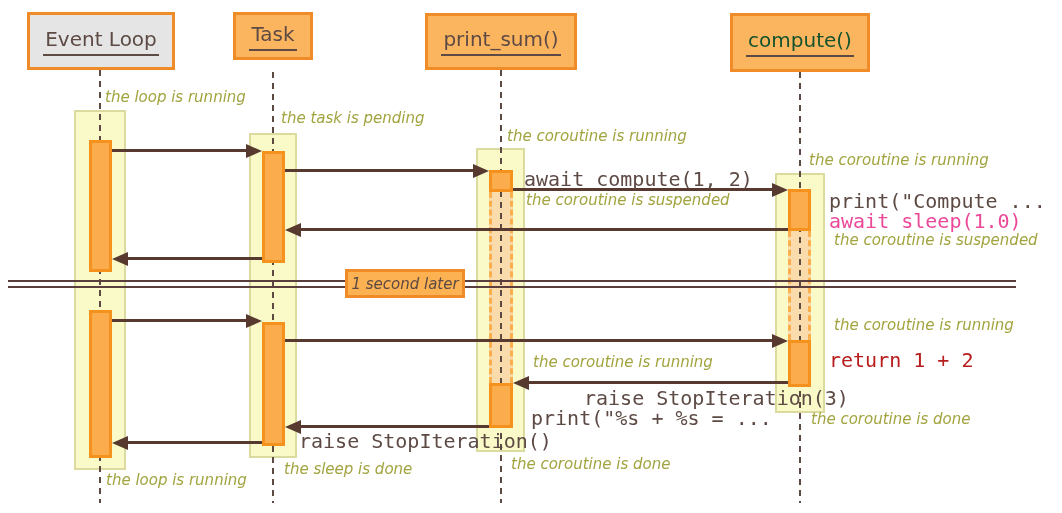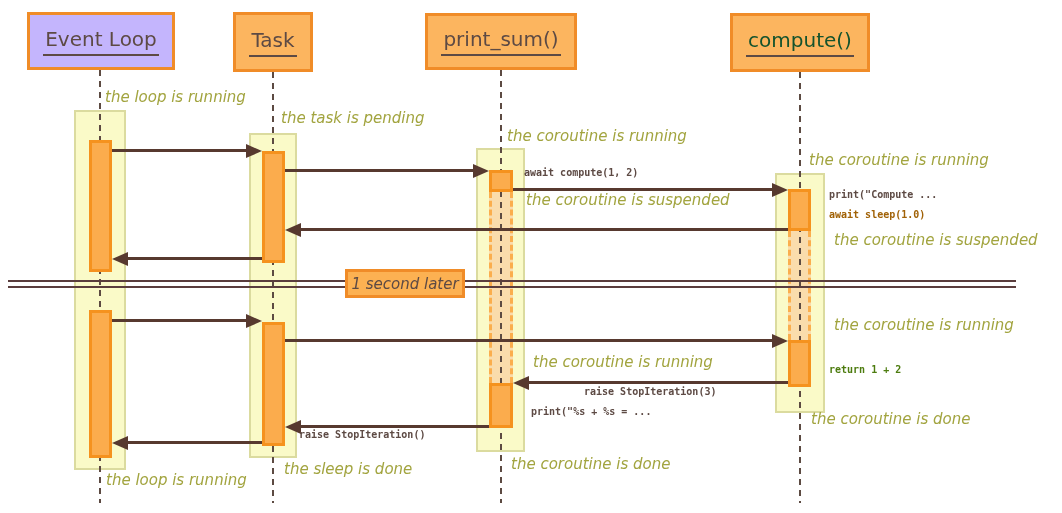--- a/index.html
+++ b/index.html
@@ -17,39 +17,39 @@
   .participant span{font-size:20px;white-space:nowrap;padding:0 2px 3px;}
 
   .arrow{position:absolute;height:14px;z-index:5;}
   .arrow-line{position:absolute;top:5px;height:3px;}
   .arrow-head{position:absolute;top:0;width:0;height:0;
               border-top:7px solid transparent;border-bottom:7px solid transparent;}
 
   .note{position:absolute;font-style:italic;font-size:15px;line-height:1.15;
         white-space:nowrap;z-index:7;}
   .code-label{position:absolute;font-family:"DejaVu Sans Mono","Liberation Mono",monospace;
-              font-size:10px;line-height:1.2;white-space:nowrap;z-index:7;font-weight:bold;}
+              font-size:20px;line-height:1.2;white-space:nowrap;z-index:7;}
 
   .divider-line{position:absolute;height:2px;z-index:5;}
   .divider-box{position:absolute;box-sizing:border-box;display:flex;align-items:center;
                justify-content:center;z-index:6;}
   .divider-box span{font-style:italic;font-size:15px;white-space:nowrap;text-align:right;}
 </style>
 </head>
 <body>
 
 <div id="stage">
     <div class="band" style="left: 74px; top: 110px; width: 52px; height: 360px; background: rgb(250, 250, 200); border: 2px solid rgb(219, 219, 159);"></div>
     <div class="lifeline" style="left: 99px; top: 70px; height: 433px; background: repeating-linear-gradient(rgb(92, 74, 66) 0px, rgb(92, 74, 66) 6px, transparent 6px, transparent 11px);"></div>
-    <div class="participant" style="left: 27px; top: 12px; width: 148px; height: 58px; background: #c4b5fd; border: 3px solid rgb(240, 140, 40);">
+    <div class="participant" style="left: 27px; top: 12px; width: 148px; height: 58px; background: #e5e5e5; border: 3px solid rgb(240, 140, 40);">
       <span style="color: rgb(93, 74, 68); border-bottom: 2px solid rgb(93, 74, 68);">Event Loop</span>
     </div>
     <div class="band" style="left: 249px; top: 133px; width: 48px; height: 325px; background: rgb(250, 250, 200); border: 2px solid rgb(219, 219, 159);"></div>
     <div class="lifeline" style="left: 272px; top: 72px; height: 431px; background: repeating-linear-gradient(rgb(92, 74, 66) 0px, rgb(92, 74, 66) 6px, transparent 6px, transparent 11px);"></div>
-    <div class="participant" style="left: 233px; top: 12px; width: 80px; height: 60px; background: rgb(252, 181, 95); border: 3px solid rgb(240, 140, 40);">
+    <div class="participant" style="left: 233px; top: 12px; width: 80px; height: 48px; background: rgb(252, 181, 95); border: 3px solid rgb(240, 140, 40);">
       <span style="color: rgb(93, 74, 68); border-bottom: 2px solid rgb(93, 74, 68);">Task</span>
     </div>
     <div class="band" style="left: 476px; top: 148px; width: 49px; height: 304px; background: rgb(250, 250, 200); border: 2px solid rgb(219, 219, 159);"></div>
     <div class="lifeline" style="left: 500px; top: 70px; height: 433px; background: repeating-linear-gradient(rgb(92, 74, 66) 0px, rgb(92, 74, 66) 6px, transparent 6px, transparent 11px);"></div>
     <div class="participant" style="left: 425px; top: 13px; width: 152px; height: 57px; background: rgb(252, 181, 95); border: 3px solid rgb(240, 140, 40);">
       <span style="color: rgb(93, 74, 68); border-bottom: 2px solid rgb(93, 74, 68);">print_sum()</span>
     </div>
     <div class="band" style="left: 775px; top: 173px; width: 50px; height: 240px; background: rgb(250, 250, 200); border: 2px solid rgb(219, 219, 159);"></div>
     <div class="lifeline" style="left: 799px; top: 72px; height: 431px; background: repeating-linear-gradient(rgb(92, 74, 66) 0px, rgb(92, 74, 66) 6px, transparent 6px, transparent 11px);"></div>
     <div class="participant" style="left: 730px; top: 13px; width: 140px; height: 59px; background: rgb(252, 181, 95); border: 3px solid rgb(240, 140, 40);">
@@ -117,18 +117,18 @@
     <div class="note" style="left: 809px; top: 152px; color: rgb(162, 164, 63);">the coroutine is running</div>
     <div class="note" style="left: 834px; top: 232px; color: rgb(162, 164, 63);">the coroutine is suspended</div>
     <div class="note" style="left: 834px; top: 317px; color: rgb(162, 164, 63);">the coroutine is running</div>
     <div class="note" style="left: 533px; top: 354px; color: rgb(162, 164, 63);">the coroutine is running</div>
     <div class="note" style="left: 811px; top: 411px; color: rgb(162, 164, 63);">the coroutine is done</div>
     <div class="note" style="left: 511px; top: 456px; color: rgb(162, 164, 63);">the coroutine is done</div>
     <div class="note" style="left: 284px; top: 461px; color: rgb(162, 164, 63);">the sleep is done</div>
     <div class="note" style="left: 106px; top: 472px; color: rgb(162, 164, 63);">the loop is running</div>
     <div class="code-label" style="left: 524px; top: 167px; color: rgb(93, 74, 68);">await compute(1, 2)</div>
     <div class="code-label" style="left: 829px; top: 189px; color: rgb(93, 74, 68);">print("Compute ...</div>
-    <div class="code-label" style="left: 829px; top: 209px; color: #a16207;">await sleep(1.0)</div>
-    <div class="code-label" style="left: 829px; top: 364px; color: #4d7c0f;">return 1 + 2</div>
+    <div class="code-label" style="left: 829px; top: 209px; color: #ec4899;">await sleep(1.0)</div>
+    <div class="code-label" style="left: 829px; top: 348px; color: #b91c1c;">return 1 + 2</div>
     <div class="code-label" style="left: 584px; top: 386px; color: rgb(93, 74, 68);">raise StopIteration(3)</div>
     <div class="code-label" style="left: 531px; top: 406px; color: rgb(93, 74, 68);">print("%s + %s = ...</div>
     <div class="code-label" style="left: 299px; top: 429px; color: rgb(93, 74, 68);">raise StopIteration()</div>
   </div>
 
 </body></html>

